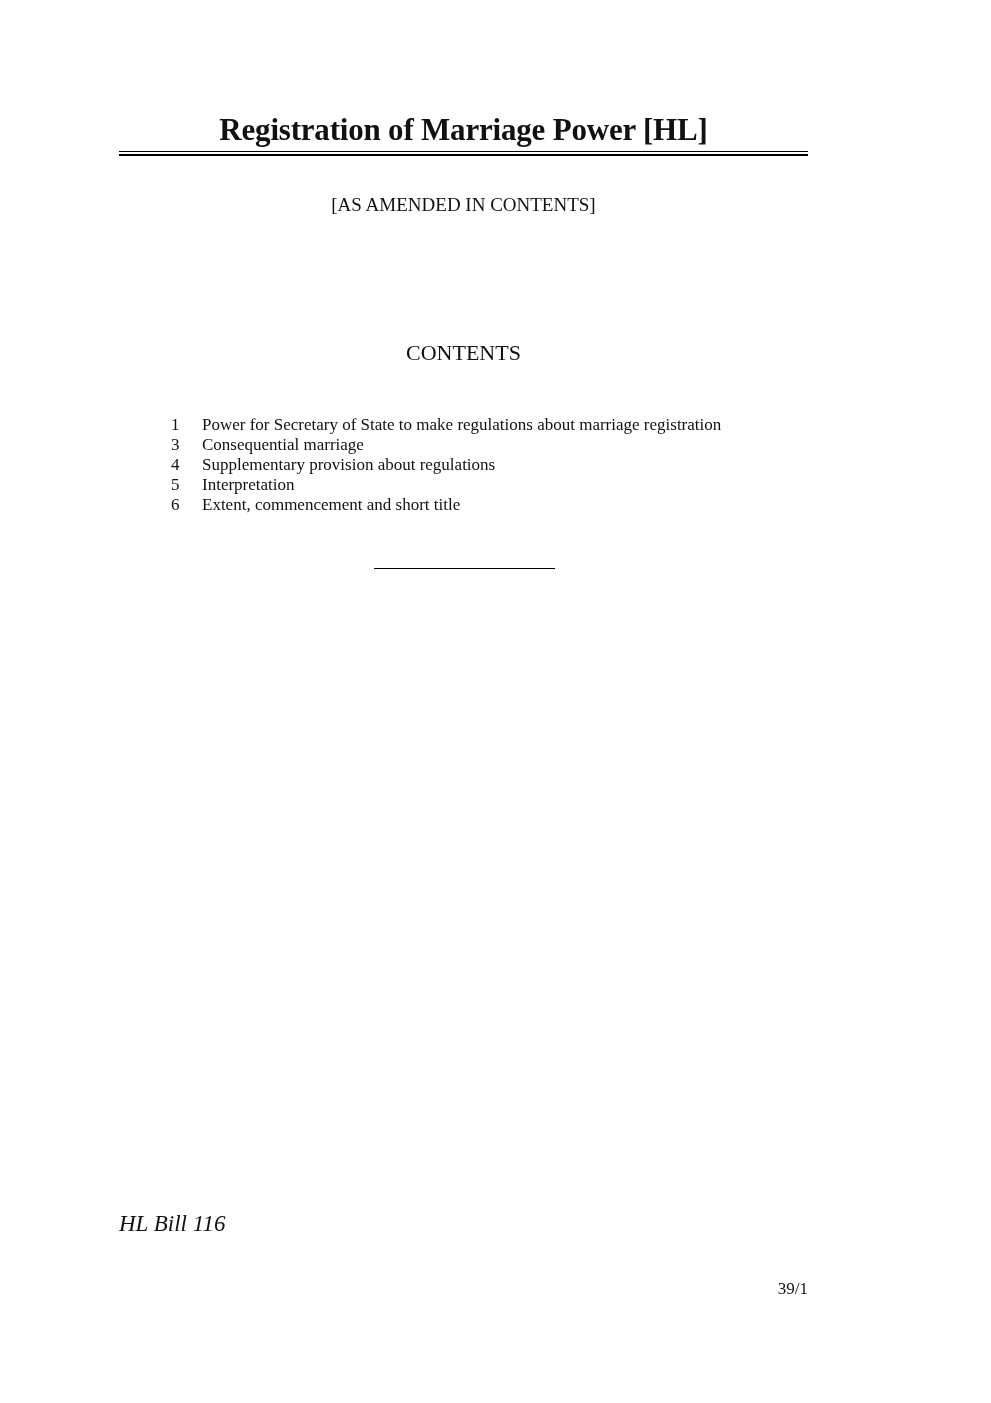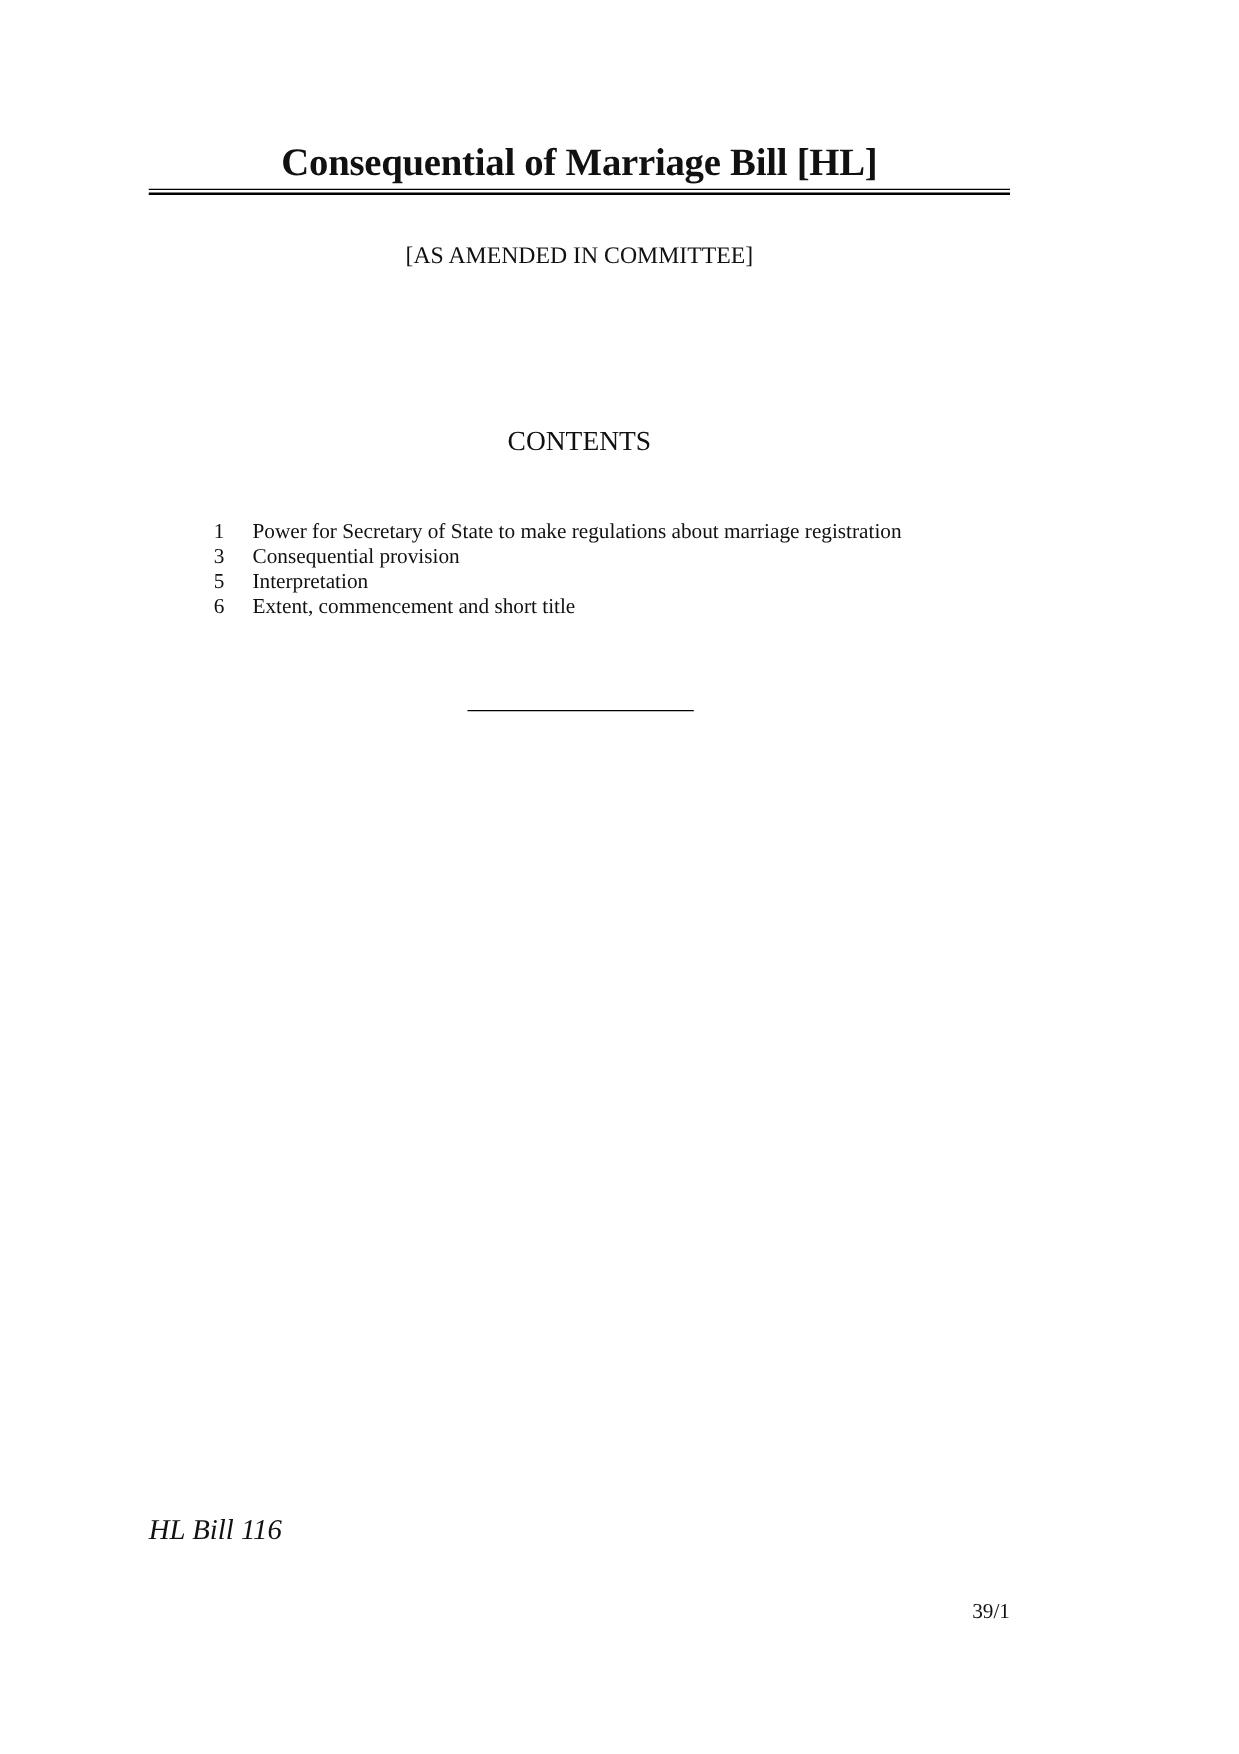--- a/index.html
+++ b/index.html
@@ -16,31 +16,32 @@
   .toc { position: absolute; left: 150px; top: 403px; list-style: none; margin: 12px; padding: 0; }
   .toc li { font-size: 17px; line-height: 20px; height: 20px; white-space: nowrap; }
   .toc .num { display: inline-block; width: 40px; padding-left: 9px; box-sizing: border-box; }
   .short-rule { position: absolute; left: 374px; width: 181px; top: 568px; height: 1px; background: #000; }
   .footer-left { position: absolute; left: 119px; top: 1214px; font-size: 23px; line-height: 20px; font-style: italic; }
   .footer-right { position: absolute; right: 183px; top: 1279px; font-size: 17px; line-height: 20px; }
 </style>
 </head>
 <body>
 
-<div class="title">Consequential of Marriage Bill [HL]</div>
+<div class="title">Registration of Marriage Power [HL]</div>
 <div class="rule-thin"></div>
 <div class="rule-thick"></div>
 
-<div class="subtitle">[AS AMENDED IN COMMITTEE]</div>
+<div class="subtitle">[AS AMENDED IN CONTENTS]</div>
 
 <div class="contents-heading">CONTENTS</div>
 
 <ul class="toc">
   <li><span class="num">1</span><span>Power for Secretary of State to make regulations about marriage registration</span></li>
-  <li><span class="num">3</span><span>Consequential provision</span></li>
+  <li><span class="num">3</span><span>Consequential marriage</span></li>
+  <li><span class="num">4</span><span>Supplementary provision about regulations</span></li>
   <li><span class="num">5</span><span>Interpretation</span></li>
   <li><span class="num">6</span><span>Extent, commencement and short title</span></li>
 </ul>
 
 <div class="short-rule"></div>
 
 <div class="footer-left">HL Bill 116</div>
 <div class="footer-right">39/1</div>
 
 </body></html>

